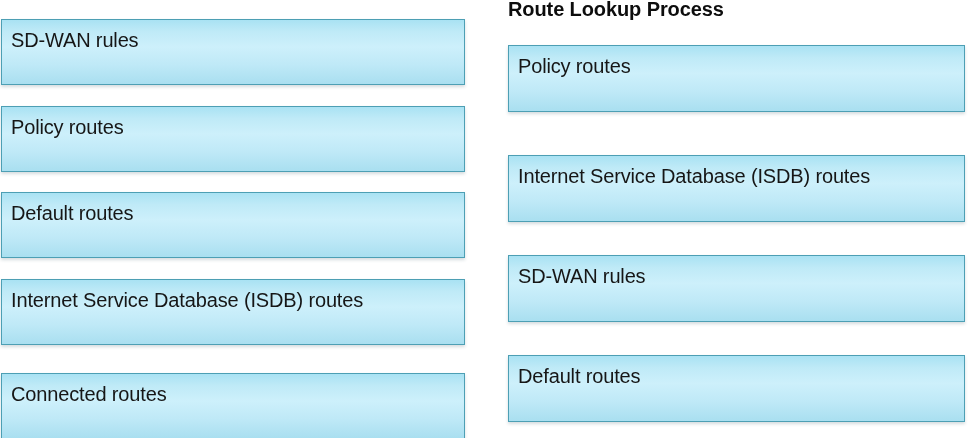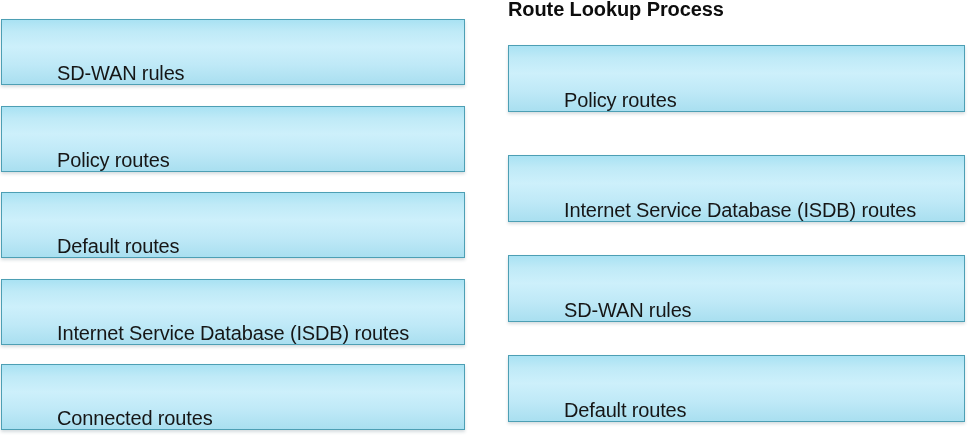--- a/index.html
+++ b/index.html
@@ -51,22 +51,21 @@
     box-sizing: border-box;
     border: 1px solid #4d9fb4;
     background: linear-gradient(to bottom,
                 #a9e2f3 0%,
                 #bfeaf7 18%,
                 #cdf0fb 42%,
                 #bfe9f7 70%,
                 #a9dff0 100%);
     box-shadow: 0 2px 3px rgba(120,140,150,0.30);
     display: flex;
-    align-items: flex-end;
-    padding-left: 46px;
+    align-items: flex-start;
   }
 
   .box-label {
     display: block;
     width: 100%;
     padding-left: 9px;
     padding-top: 9px;
     box-sizing: border-box;
     font-size: 20px;
     line-height: 22px;
@@ -75,21 +74,21 @@
     white-space: nowrap;
     overflow: hidden;
   }
 
   
   #left-column .box { left: 1px; width: 464px; height: 66px; }
   #left-box-0 { top: 19px;  }
   #left-box-1 { top: 106px; }
   #left-box-2 { top: 192px; }
   #left-box-3 { top: 279px; }
-  #left-box-4 { top: 364px; }
+  #left-box-4 { top: 373px; }
 
   
   #right-column .box { left: 21px; width: 457px; height: 67px; }
   #right-box-0 { top: 45px;  }
   #right-box-1 { top: 155px; }
   #right-box-2 { top: 255px; }
   #right-box-3 { top: 355px; }
 </style>
 </head>
 <body>

